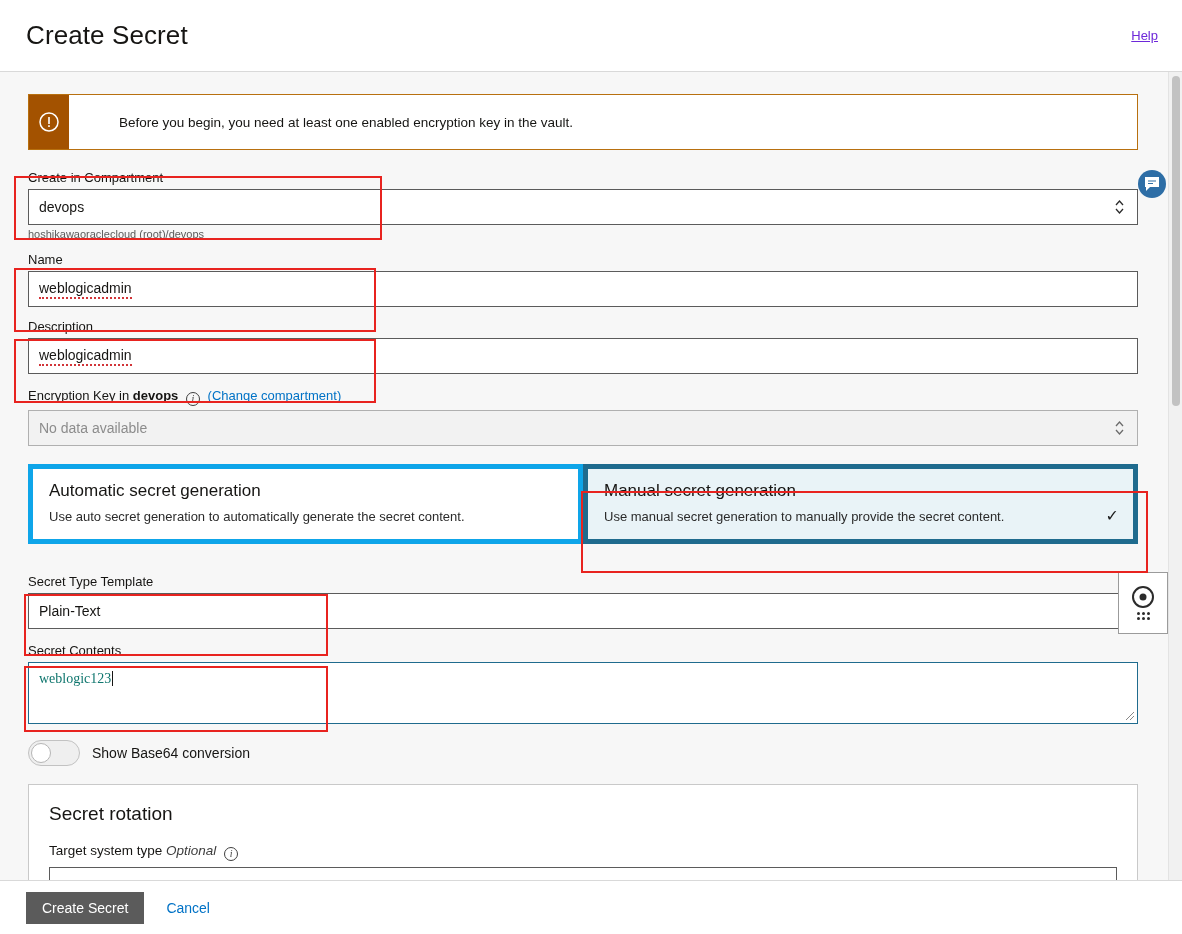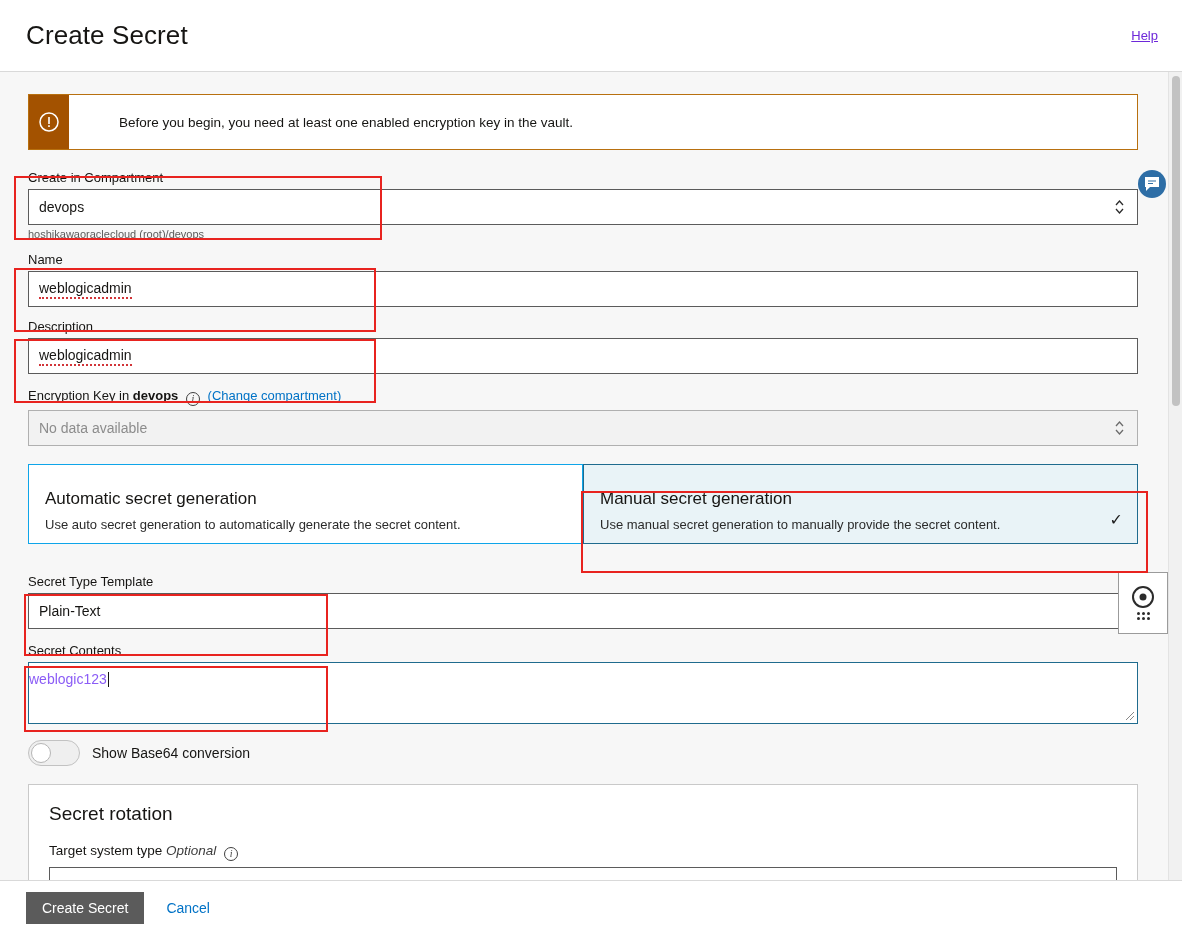--- a/index.html
+++ b/index.html
@@ -195,25 +195,25 @@
   }
 
   
   .cards {
     display: flex;
     gap: 0;
     margin-top: 18px;
     width: 1110px;
   }
   .card {
-    border: 1px solid #0ea5e9;
+    border: 5px solid #0ea5e9;
     background: #ffffff;
     width: 616px;
     height: 80px;
-    padding: 24px 16px;
+    padding: 12px 16px;
     position: relative;
     cursor: pointer;
   }
   .card.selected {
     background: #e9f3f7;
     border-color: #1f6b8e;
   }
   .card-title {
     font-size: 17px;
     color: #161513;
@@ -229,26 +229,26 @@
     color: #1a1a1a;
     font-size: 16px;
   }
 
   
   .textarea-box {
     width: 1110px;
     height: 62px;
     border: 1px solid #1f6b8e;
     background: #ffffff;
-    padding: 8px 0;
+    padding: 8px 10px;
     font-size: 14px;
-    color: #8b5cf6;
+    color: #0f766e;
     position: relative;
     resize: none;
-    font-family: Liberation Sans, sans-serif;
+    font-family: Liberation Serif, serif;
   }
   .resize-grip {
     position: absolute;
     right: 2px; bottom: 2px;
     width: 10px; height: 10px;
     color: #777;
     font-size: 9px;
   }
   .caret {
     display: inline-block;

